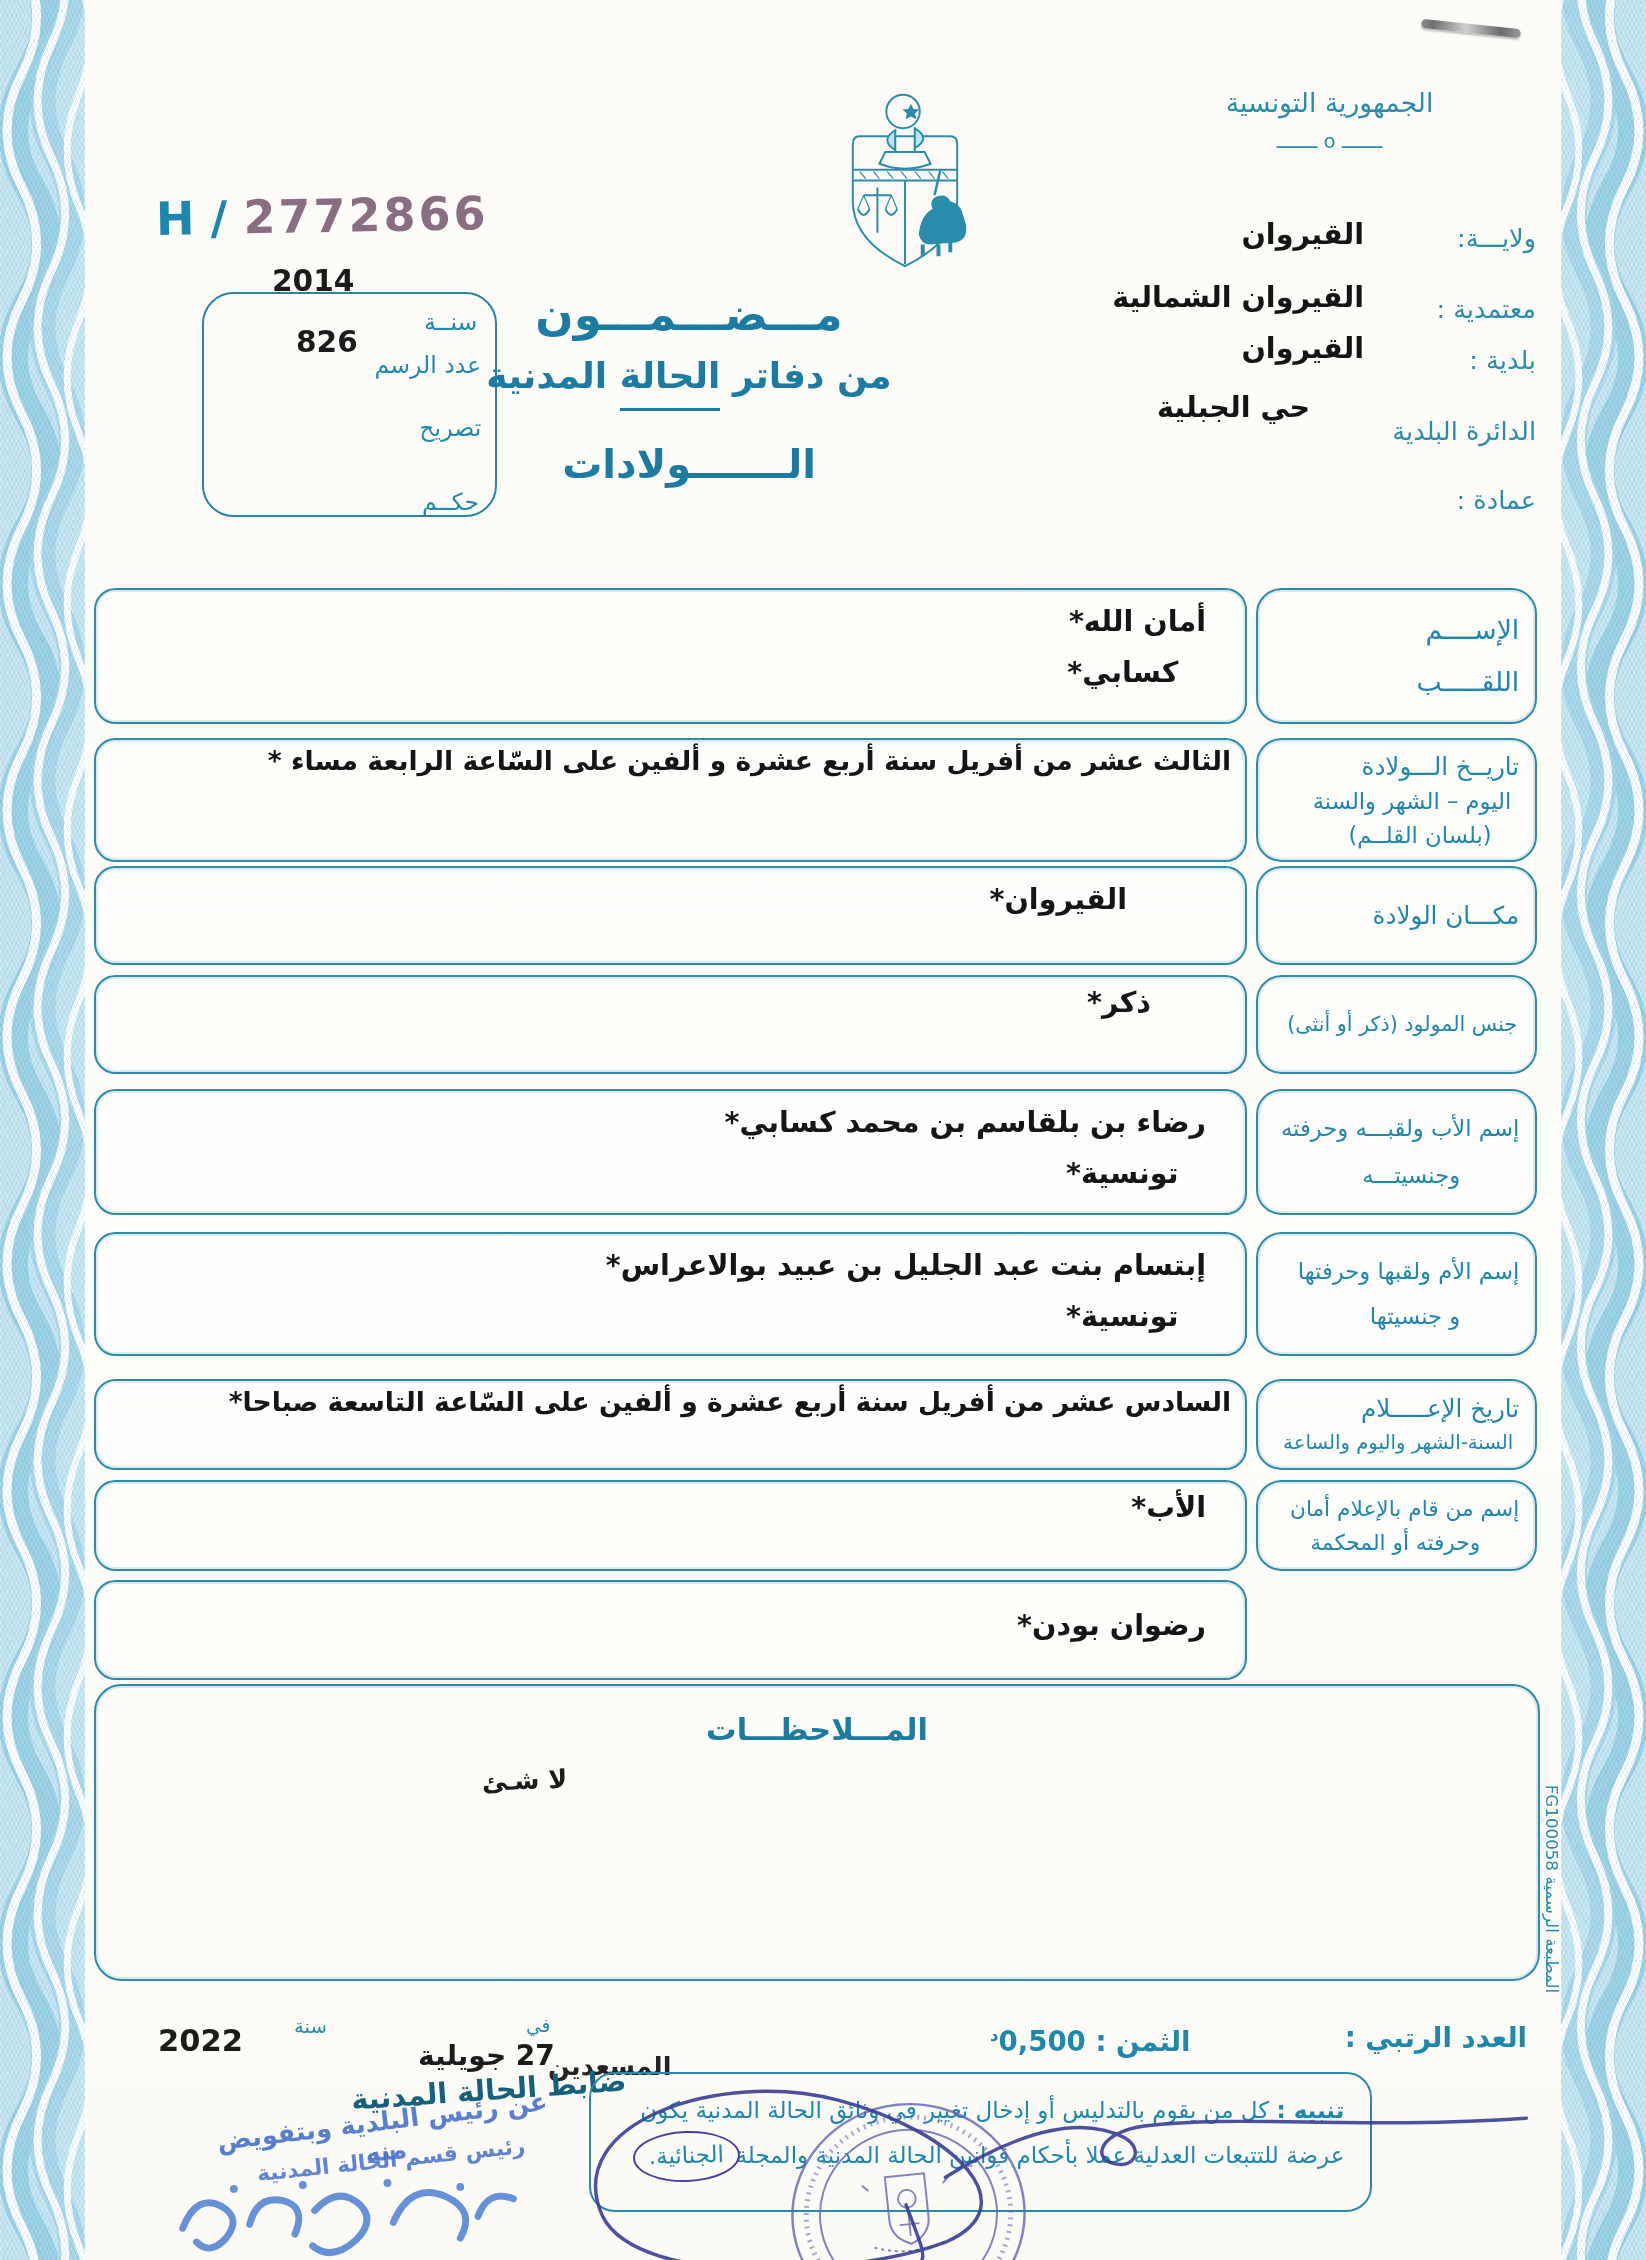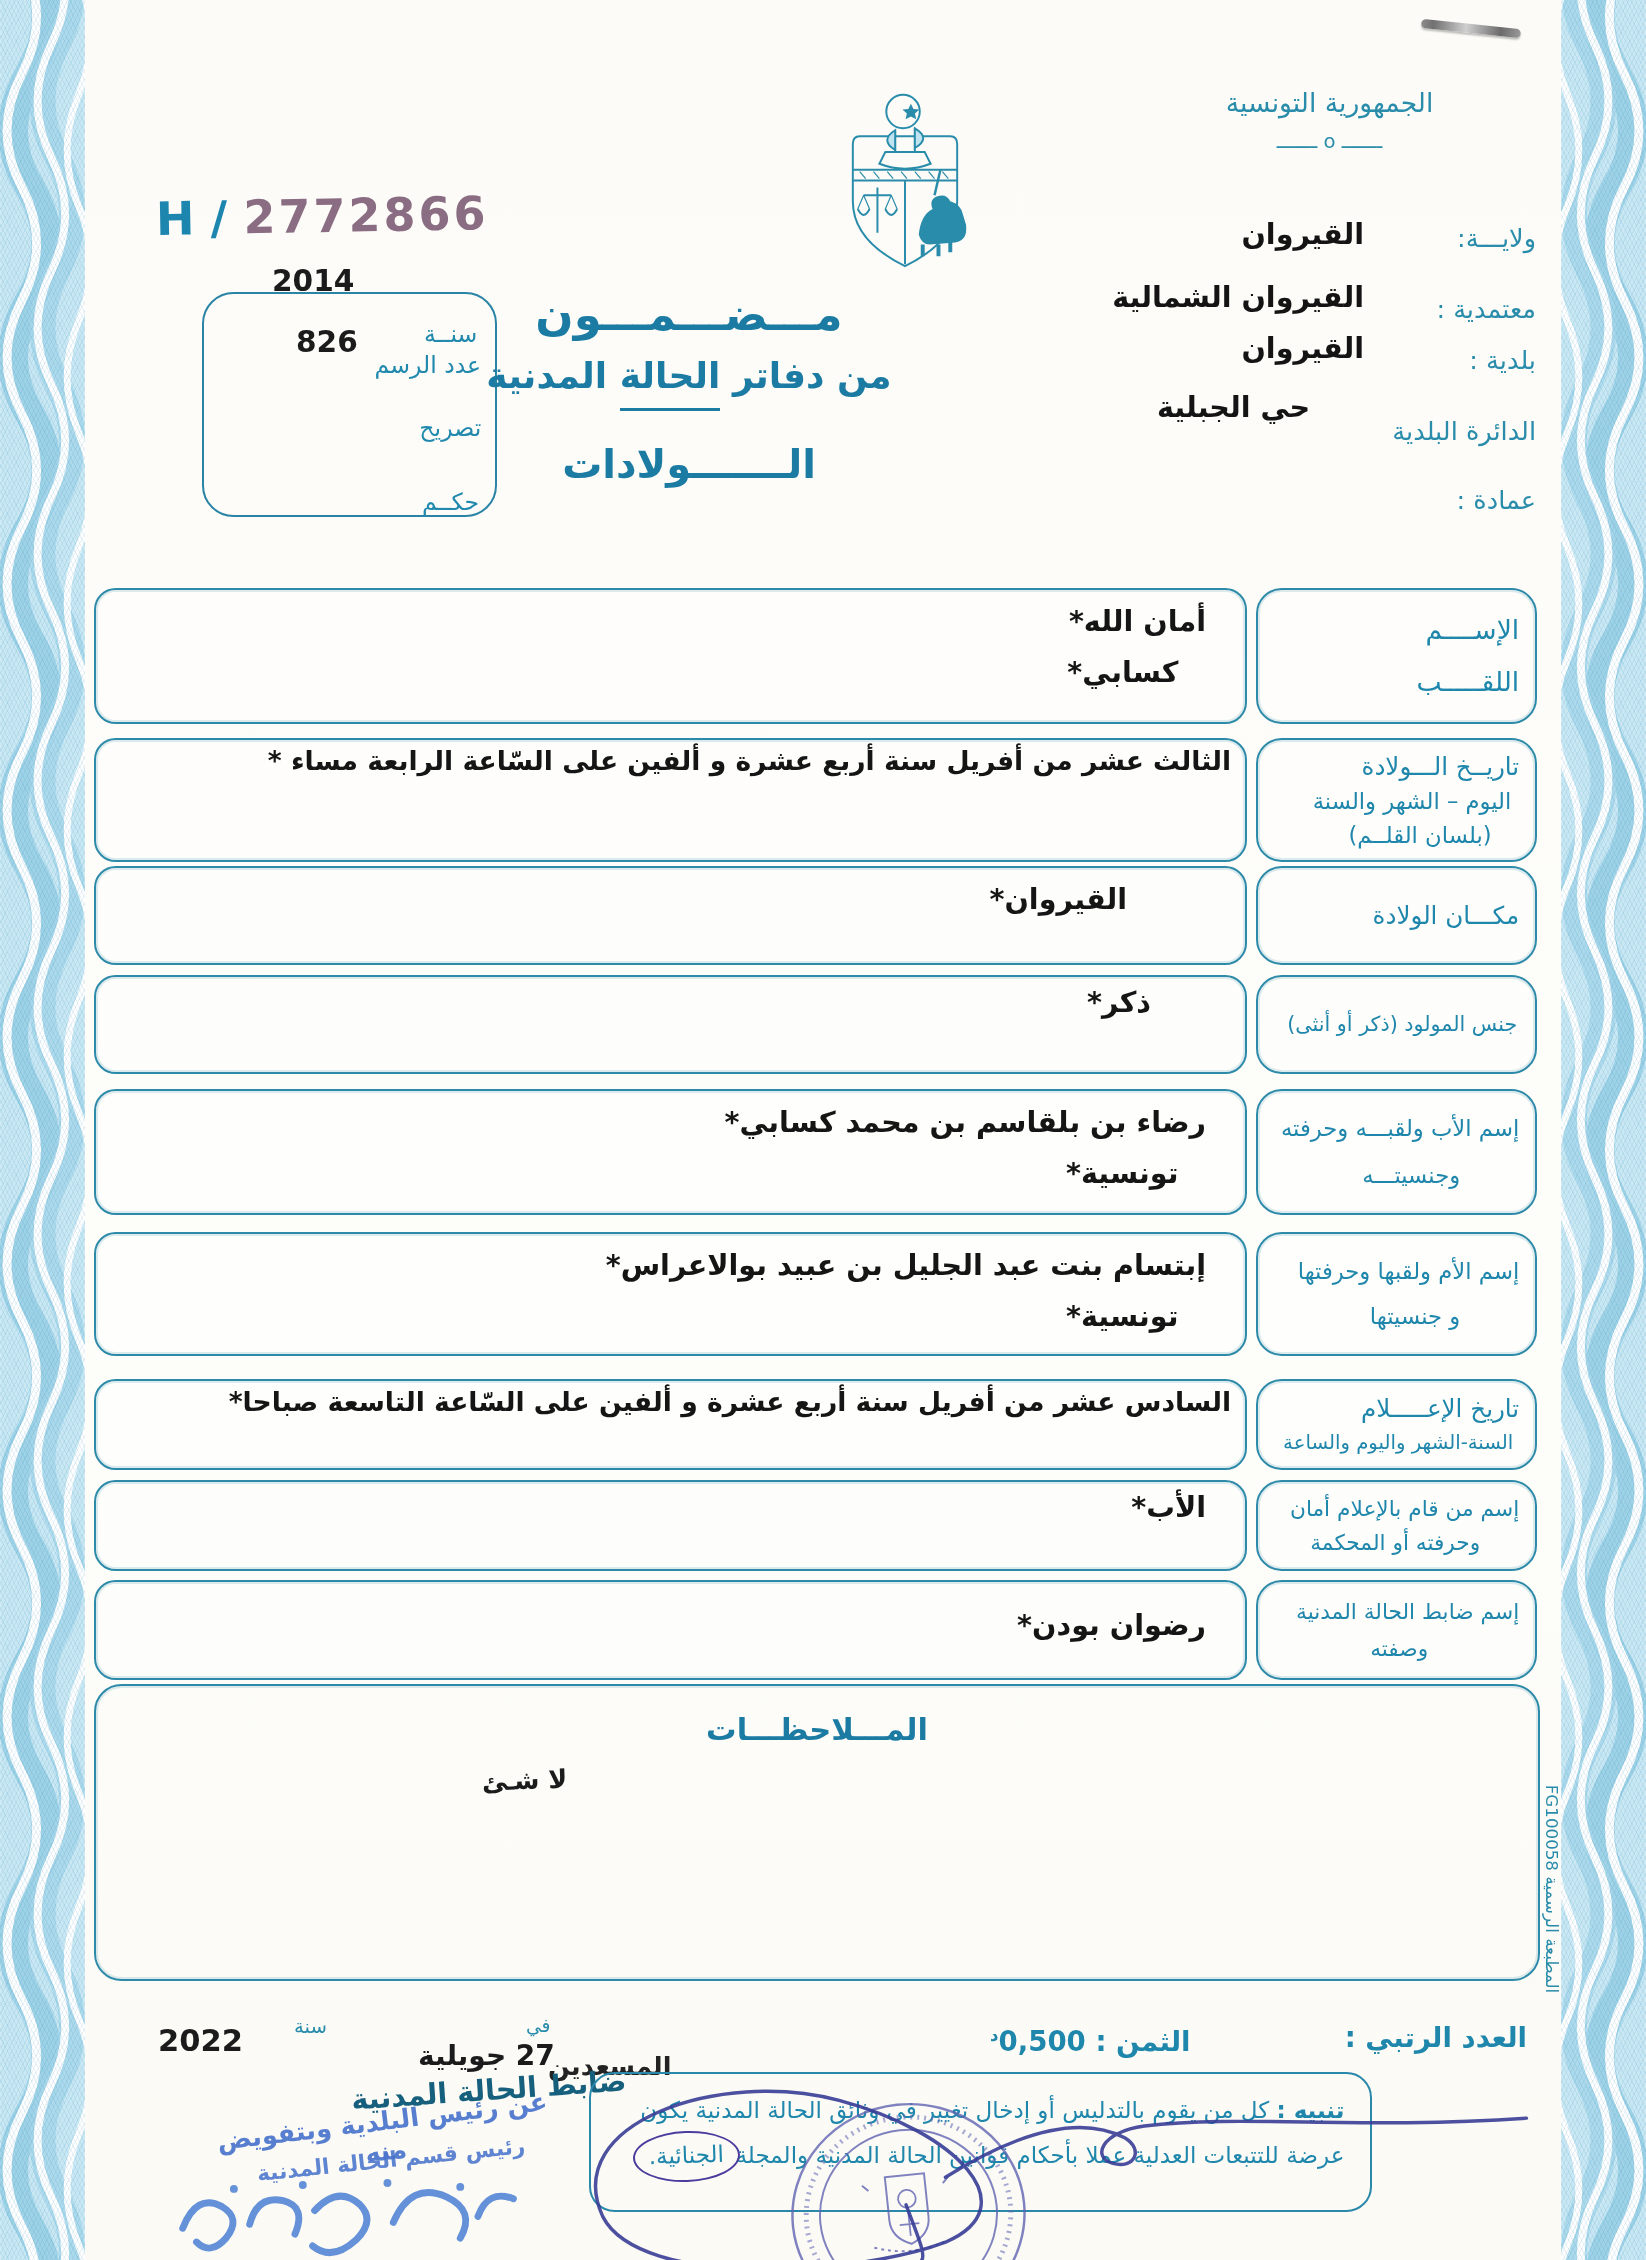--- a/index.html
+++ b/index.html
@@ -127,21 +127,21 @@
 
   <div class="abs staple"></div>
 
   <div class="abs serial">
     <span class="pfx">H /</span>
     <span class="num">2772866</span>
   </div>
 
   <div class="abs reg-year-val">2014</div>
   <div class="abs regbox">
-    <span class="lbl" style="right:17.7px;top:26px;">سنــة</span>
+    <span class="lbl" style="right:17.7px;top:14px;">سنــة</span>
     <span class="lbl" style="right:13.8px;top:57px;">عدد الرسم</span>
     <span class="lbl" style="right:13.8px;top:120px;">تصريح</span>
     <span class="lbl" style="right:15.8px;top:172px;margin-top:22px;">حكــم</span>
   </div>
   <div class="abs reg-rec-val">826</div>
 
   <div class="abs emblem">
     <svg width="130" height="189" viewBox="0 0 132 192" xmlns="http://www.w3.org/2000/svg" stroke="#2a8cab" fill="none" stroke-width="2">
       <path d="M59 10 A 17 17 0 1 0 59 44 A 13.5 13.5 0 1 1 59 10 Z" fill="#2a8cab" stroke="none"></path>
       <circle cx="64" cy="27" r="17"></circle>
@@ -264,24 +264,20 @@
     <div class="label-box">
       <div class="label-line" style="font-size:21.7px;">إسم من قام بالإعلام أمان</div>
       <div class="label-line" style="padding-right:39px;font-size:21.7px;">وحرفته أو المحكمة</div>
     </div>
   </div>
 
   <div class="row r9" style="top:1568px;height:100px;">
     <div class="value-box">
       <div class="value-line">رضوان بودن*</div>
     </div>
-    <div class="label-box">
-      <div class="label-line" style="font-size:21.7px;">إسم ضابط الحالة المدنية</div>
-      <div class="label-line" style="font-size:21.7px;">وصفته</div>
-    </div>
   </div>
 
   <div class="abs notes">
     <div class="notes-title">المـــلاحظـــات</div>
     <div class="notes-value">لا شـئ</div>
   </div>
   <div class="abs side-print">المطبعة الرسمية FG100058</div>
 
   <div class="abs order-label">العدد الرتبي :</div>
   <div class="abs price">

